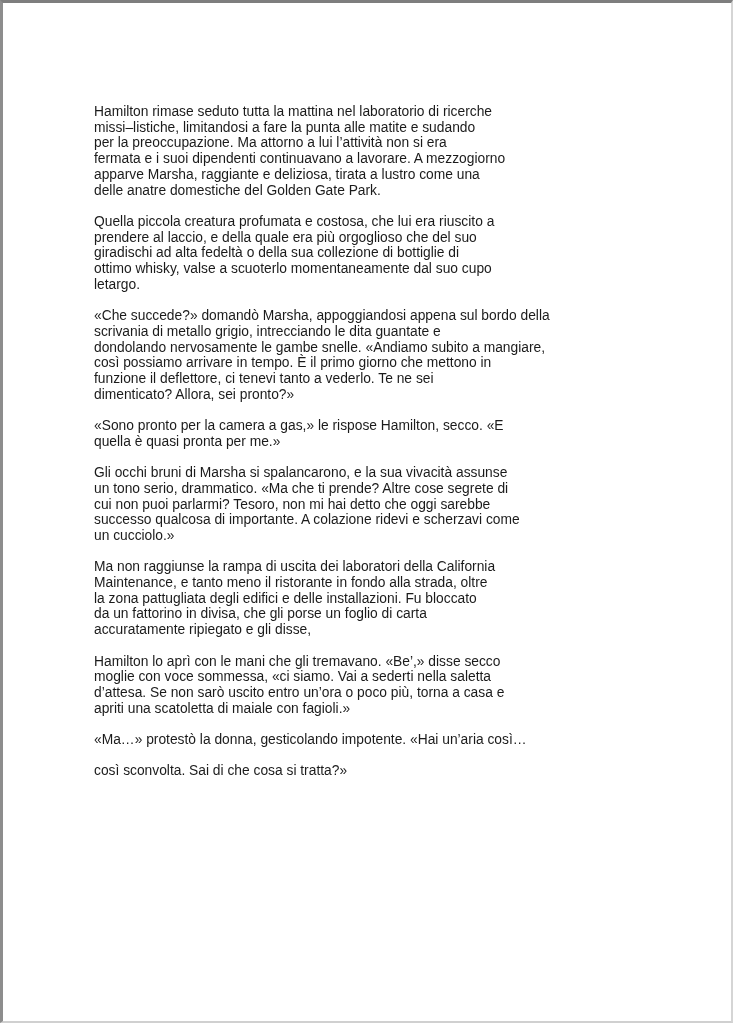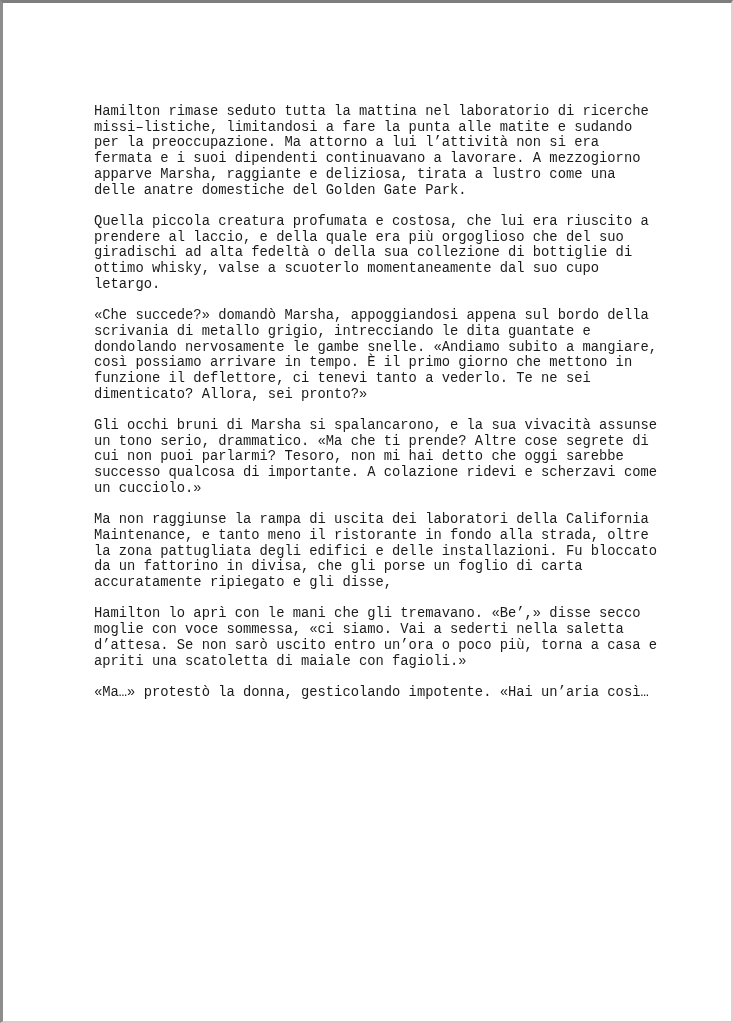--- a/index.html
+++ b/index.html
@@ -20,21 +20,21 @@
     overflow: hidden;
   }
   .content {
     position: absolute;
     left: 91px;   
     top: 101px;   
     width: 580px;
   }
   .content p {
     margin: 0 0 15.7px 0;
-    font-family: Liberation Mono, monospace;
+    font-family: Liberation Sans, sans-serif;
     font-size: 13.8px;
     line-height: 15.7px;
     color: #1b1b1b;
     white-space: pre;
   }
 </style>
 </head>
 <body>
 
 <div class="frame">
@@ -49,29 +49,32 @@
 prendere al laccio, e della quale era più orgoglioso che del suo
 giradischi ad alta fedeltà o della sua collezione di bottiglie di
 ottimo whisky, valse a scuoterlo momentaneamente dal suo cupo
 letargo.</p>
       <p>«Che succede?» domandò Marsha, appoggiandosi appena sul bordo della
 scrivania di metallo grigio, intrecciando le dita guantate e
 dondolando nervosamente le gambe snelle. «Andiamo subito a mangiare,
 così possiamo arrivare in tempo. È il primo giorno che mettono in
 funzione il deflettore, ci tenevi tanto a vederlo. Te ne sei
 dimenticato? Allora, sei pronto?»</p>
+      <p>«Sono pronto per la camera a gas,» le rispose Hamilton, secco. «E
+quella è quasi pronta per me.»</p>
       <p>Gli occhi bruni di Marsha si spalancarono, e la sua vivacità assunse
 un tono serio, drammatico. «Ma che ti prende? Altre cose segrete di
 cui non puoi parlarmi? Tesoro, non mi hai detto che oggi sarebbe
 successo qualcosa di importante. A colazione ridevi e scherzavi come
 un cucciolo.»</p>
       <p>Ma non raggiunse la rampa di uscita dei laboratori della California
 Maintenance, e tanto meno il ristorante in fondo alla strada, oltre
 la zona pattugliata degli edifici e delle installazioni. Fu bloccato
 da un fattorino in divisa, che gli porse un foglio di carta
 accuratamente ripiegato e gli disse,</p>
       <p>Hamilton lo aprì con le mani che gli tremavano. «Be’,» disse secco
 moglie con voce sommessa, «ci siamo. Vai a sederti nella saletta
 d’attesa. Se non sarò uscito entro un’ora o poco più, torna a casa e
 apriti una scatoletta di maiale con fagioli.»</p>
       <p>«Ma…» protestò la donna, gesticolando impotente. «Hai un’aria così…</p>
+      <p>così sconvolta. Sai di che cosa si tratta?»</p>
     </div>
 </div>
 
 </body></html>

